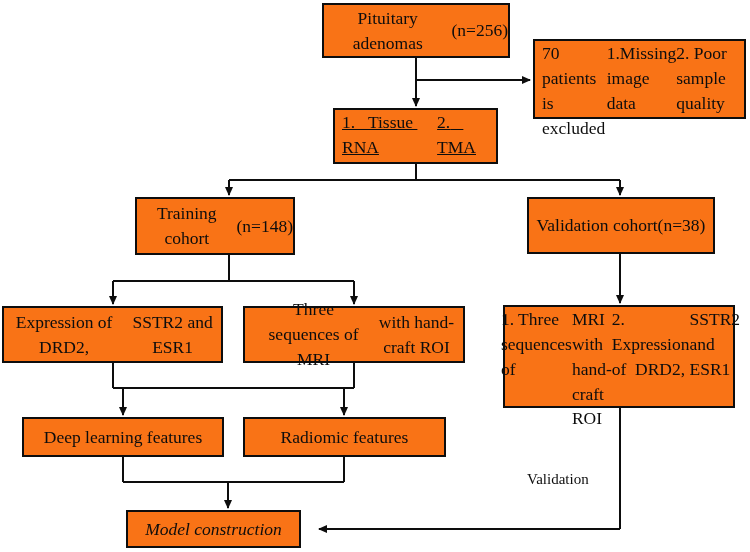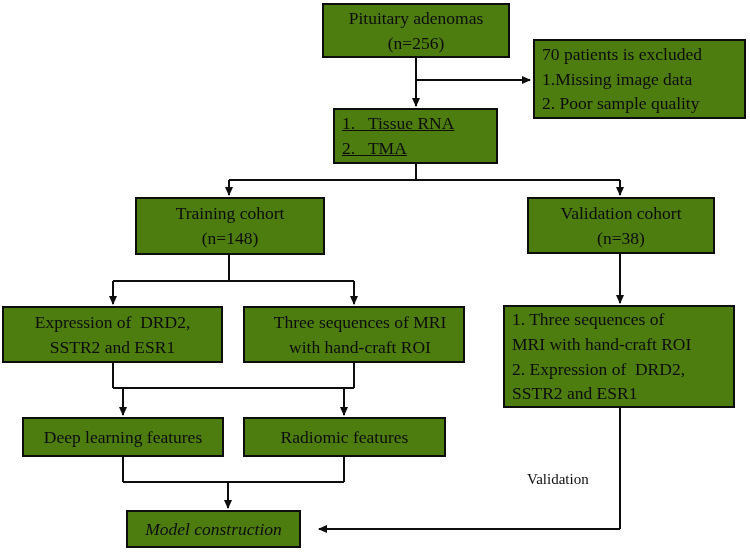--- a/index.html
+++ b/index.html
@@ -20,23 +20,23 @@
     position: absolute;
     left: 0;
     top: 0;
     width: 750px;
     height: 552px;
   }
   .node {
     position: absolute;
     box-sizing: border-box;
     border: 2px solid #0d0d0d;
-    background: #4d7c0f;
+    background: #f97316;
     display: flex;
-    flex-direction: column;
+    flex-direction: row;
     justify-content: center;
     font-size: 17.5px;
     line-height: 1.42;
   }
   .node .line {
     white-space: pre-wrap;
   }
   .center {
     text-align: center;
     align-items: center;
@@ -49,21 +49,21 @@
   }
   .floating-label {
     position: absolute;
     font-size: 15px;
     white-space: pre;
   }
   
   #node-pituitary          { left: 322px; top: 3px;   width: 188px; height: 55px; }
   #node-excluded           { left: 533px; top: 39px;  width: 213px; height: 80px; }
   #node-tissue             { left: 333px; top: 108px; width: 165px; height: 56px; text-decoration: underline; }
-  #node-training           { left: 135px; top: 197px; width: 190px; height: 58px; }
+  #node-training           { left: 135px; top: 197px; width: 160px; height: 58px; }
   #node-validation-cohort  { left: 527px; top: 197px; width: 188px; height: 57px; }
   #node-expression         { left: 2px;   top: 306px; width: 221px; height: 57px; }
   #node-mri                { left: 243px; top: 306px; width: 222px; height: 57px; padding-left: 12px; }
   #node-validation-features{ left: 503px; top: 305px; width: 232px; height: 103px; }
   #node-deep               { left: 22px;  top: 417px; width: 202px; height: 40px; }
   #node-radiomic           { left: 243px; top: 417px; width: 203px; height: 40px; }
   #node-model              { left: 126px; top: 510px; width: 175px; height: 38px; font-style: italic; }
   #label-validation        { left: 527px; top: 471px; }
 </style>
 </head>

